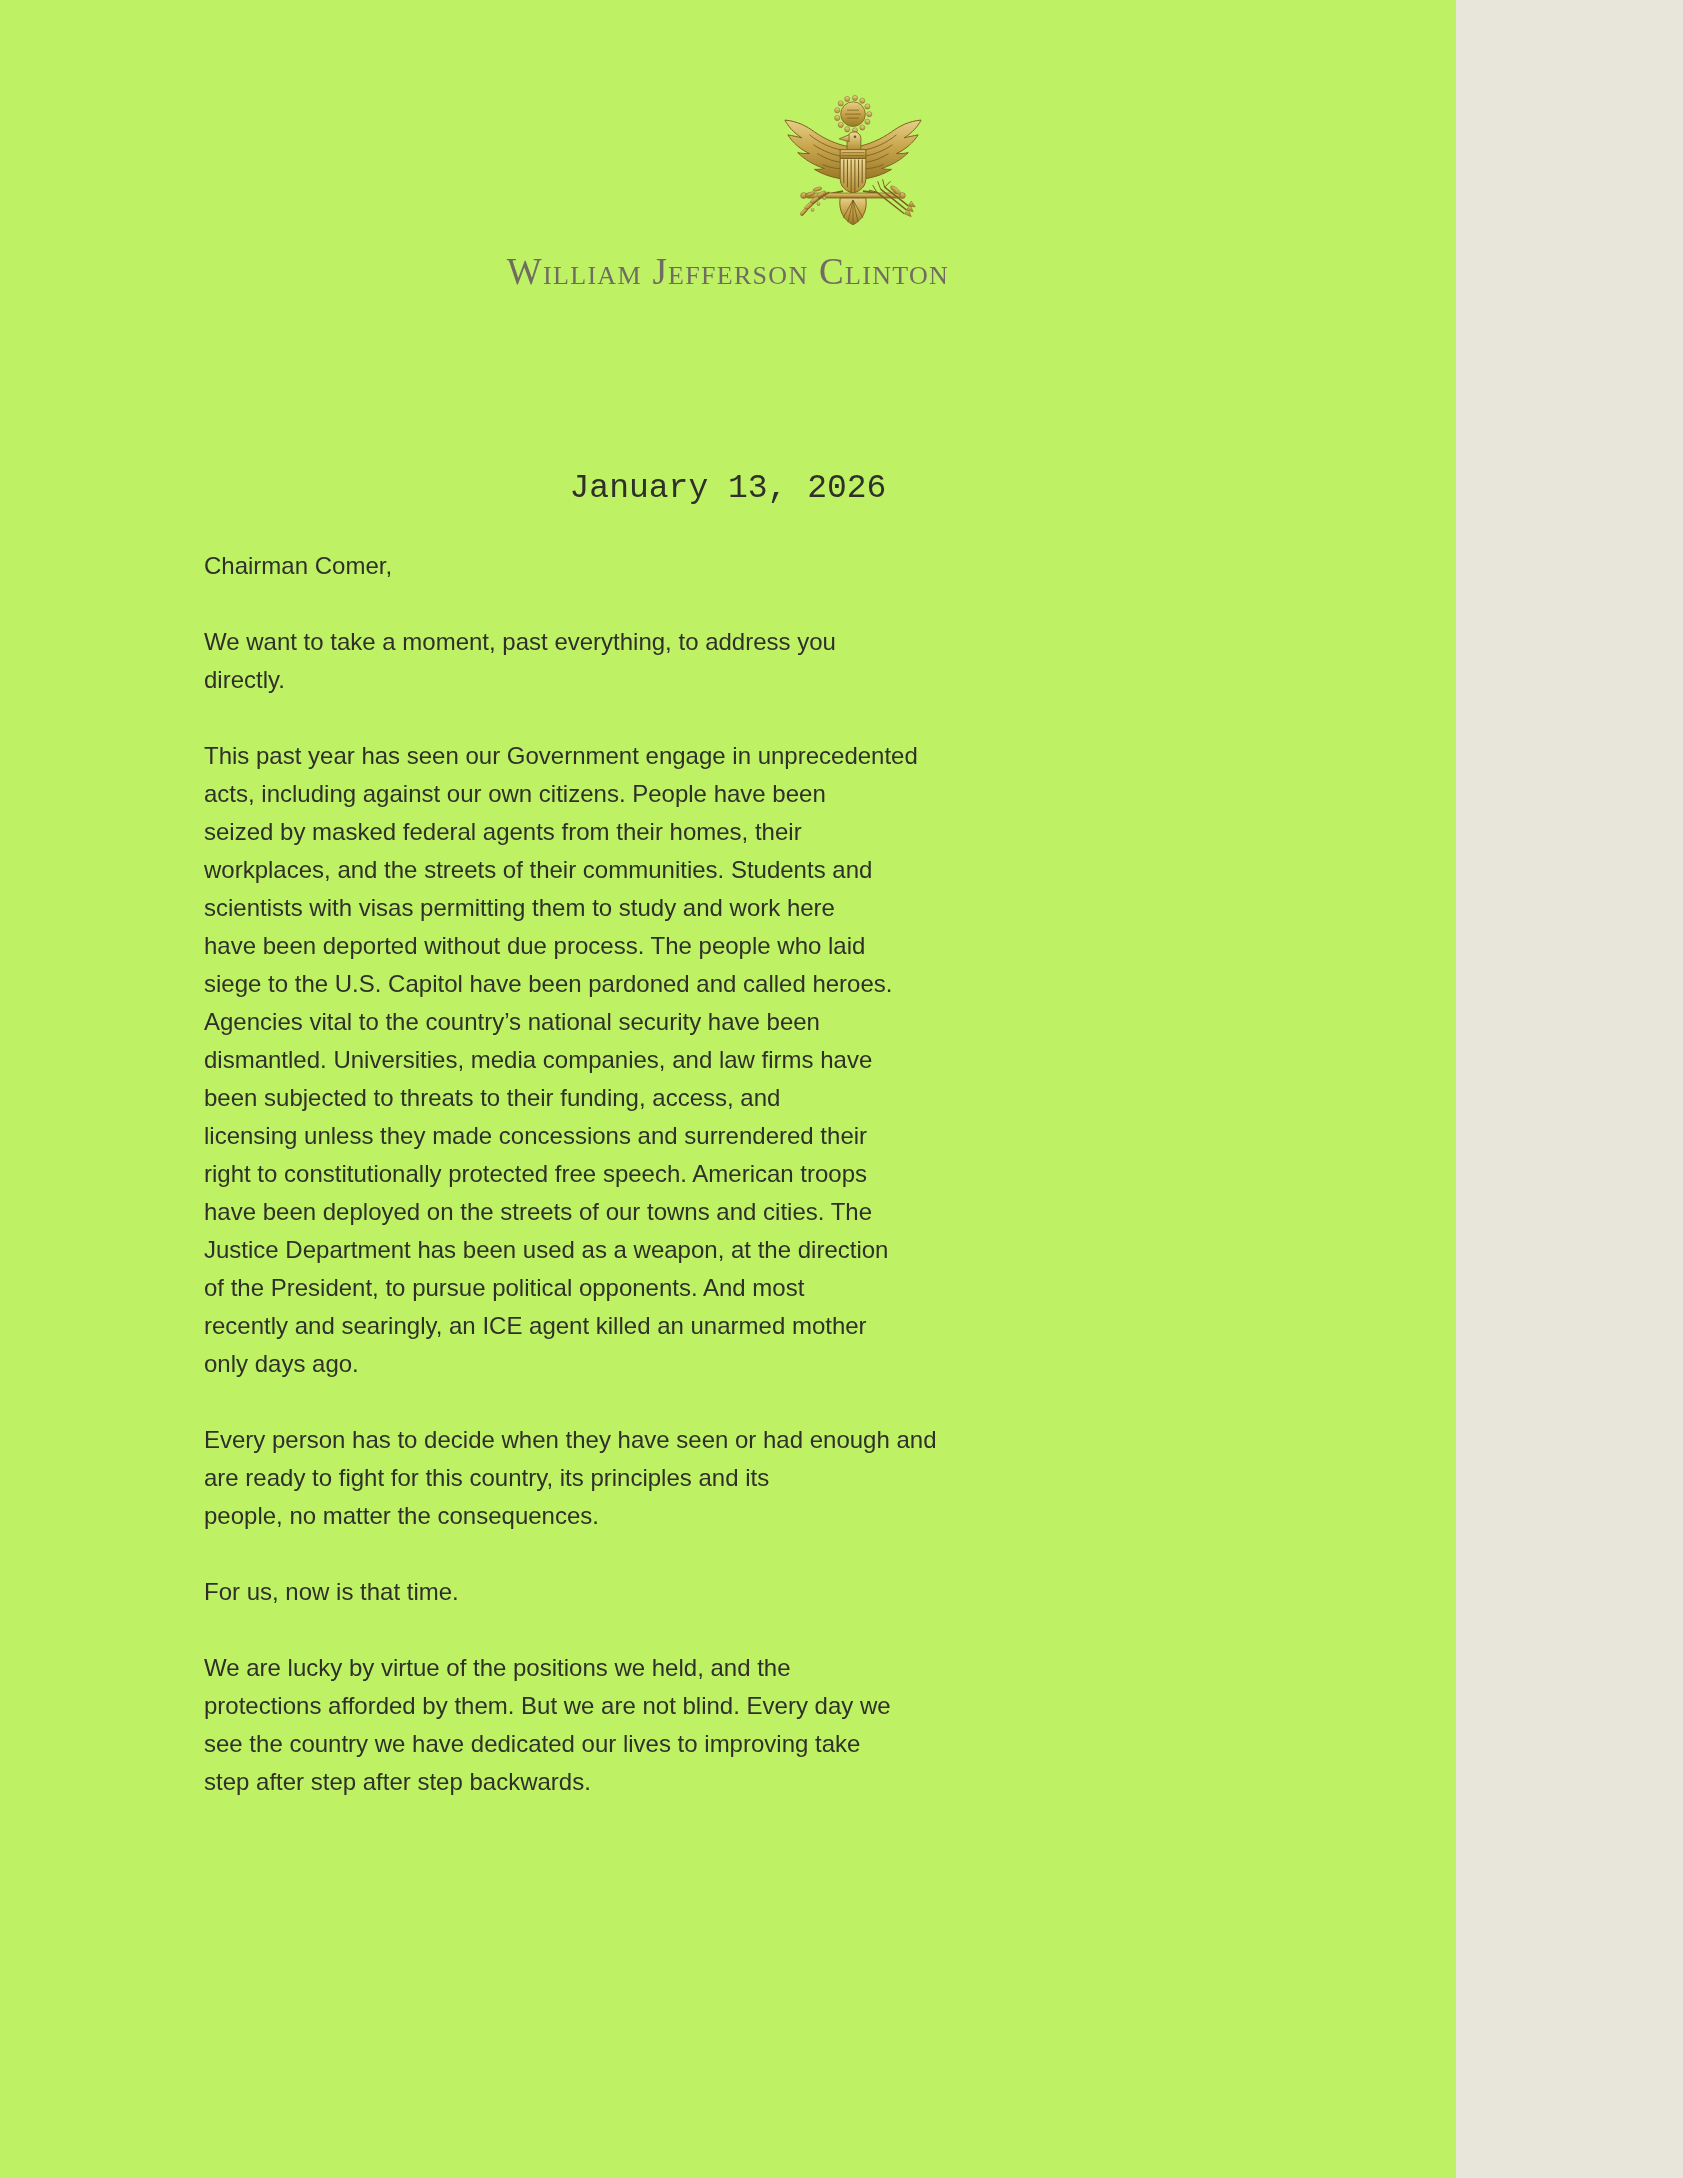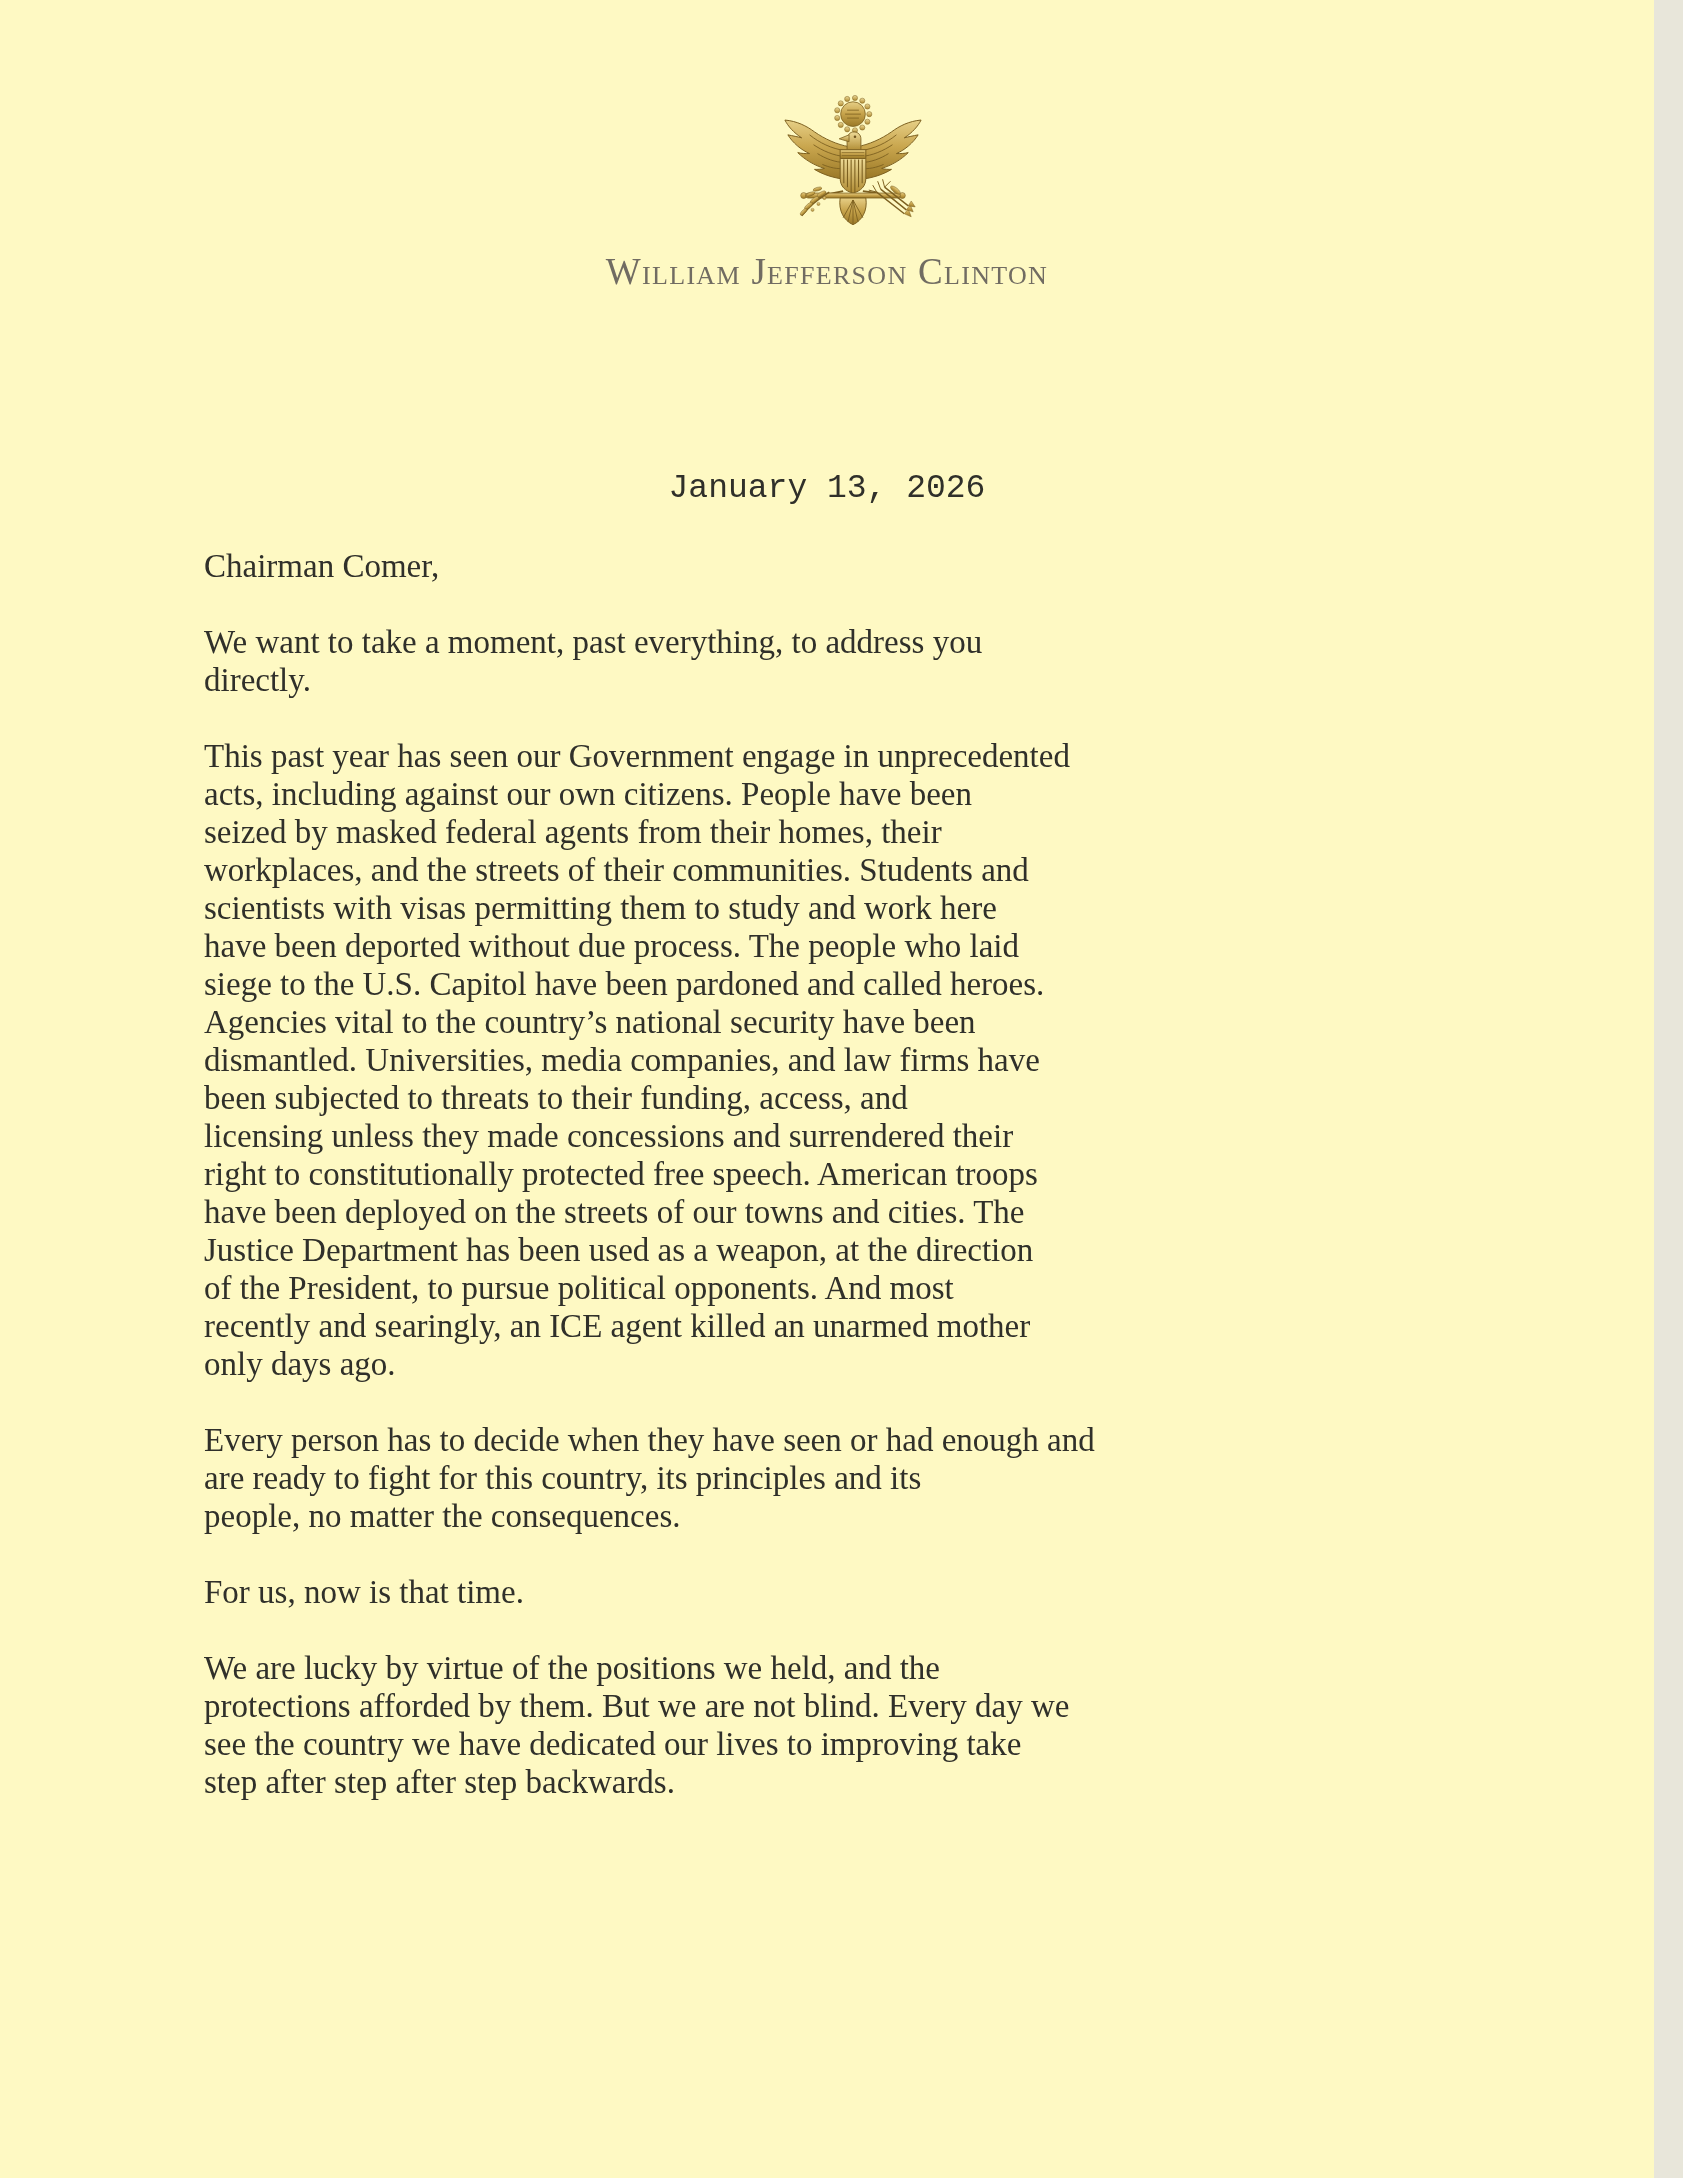--- a/index.html
+++ b/index.html
@@ -1,22 +1,22 @@
 <!DOCTYPE html>
 <html><head>
 <meta charset="utf-8">
 <style>
   html, body { margin: 0; padding: 0; }
   body { background: #e8e6da; }
 
   .page {
     position: relative;
-    width: 1654px;
+    width: 1456px;
     height: 2178px;
-    background: #fef9c3;
+    background: #bef264;
     overflow: hidden;
     font-family: "Liberation Mono", monospace;
   }
 
   
   .seal {
     position: absolute;
     top: 91px;
     left: 778px;
     width: 150px;
@@ -52,22 +52,22 @@
   }
 
   
   .letter-body {
     position: absolute;
     top: 547px;
     left: 204px;
     color: #30302a;
   }
   .para {
-    font-family: Liberation Serif, serif;
-    font-size: 33px;
+    font-family: Liberation Sans, sans-serif;
+    font-size: 24px;
     line-height: 38px;
     white-space: pre;
     margin: 0 0 38px 0;
   }
 
   .gold-stroke { stroke: #7c6020; fill: none; }
 </style>
 </head>
 <body>
 

